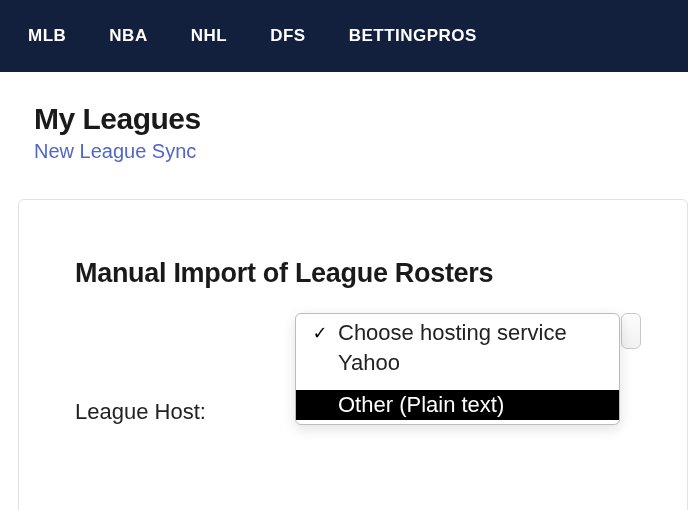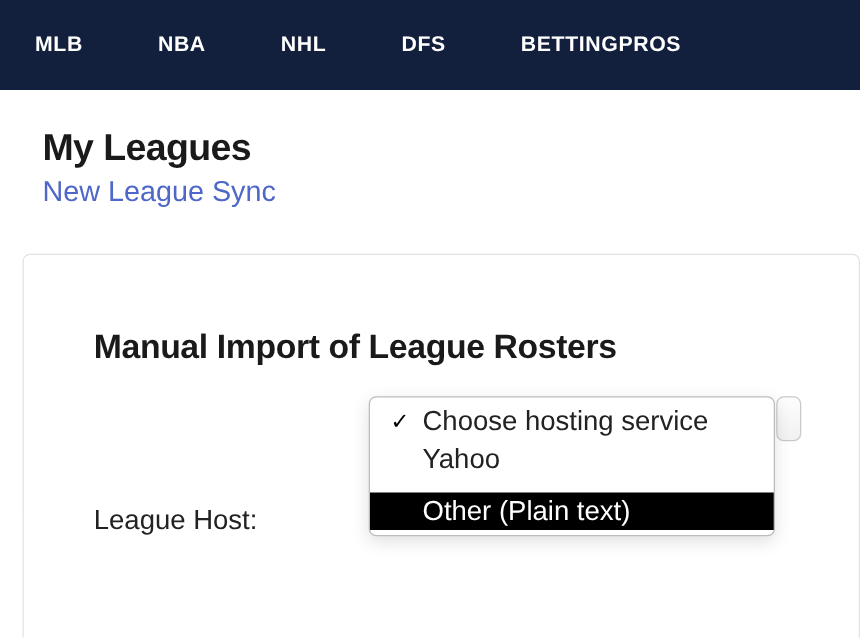--- a/index.html
+++ b/index.html
@@ -9,41 +9,41 @@
       width: 688px;
       height: 510px;
       overflow: hidden;
     }
     .top-nav {
       background: #13203d;
       height: 72px;
       display: flex;
       align-items: center;
       padding-left: 28px;
-      gap: 60px;
+      gap: 43px;
     }
     .top-nav-item {
       color: #fff;
       font-weight: 700;
       font-size: 17px;
       letter-spacing: 0.5px;
       cursor: pointer;
     }
     .header-block {
       padding: 30px 0 18px 34px;
     }
     .my-leagues {
       font-size: 30px;
       font-weight: 800;
       color: #1a1a1a;
       letter-spacing: -0.5px;
     }
     .new-league-sync {
       color: #4f67c7;
-      font-size: 23px;
+      font-size: 20px;
       font-weight: 400;
       margin-top: 4px;
       cursor: pointer;
     }
     .card {
       margin: 18px 0 0 18px;
       border: 1px solid #e2e2e2;
       border-radius: 6px;
       padding: 58px 56px 200px 56px;
       width: 670px;

